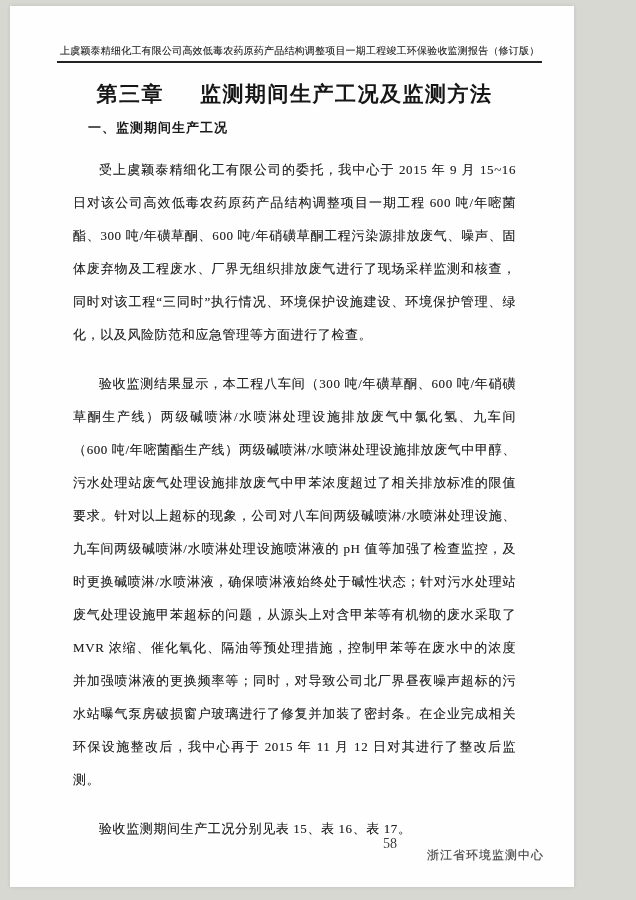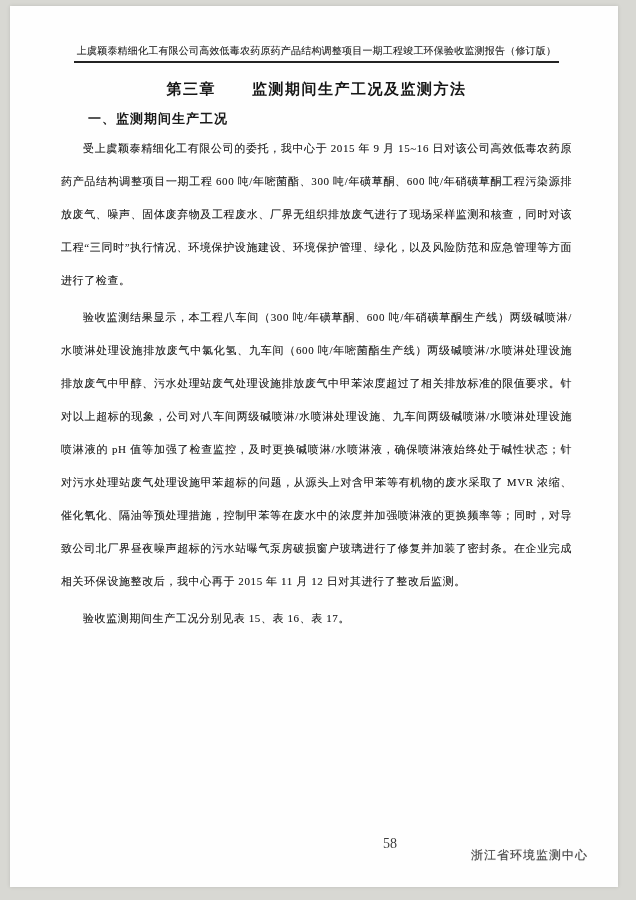--- a/index.html
+++ b/index.html
@@ -8,21 +8,21 @@
     width: 636px;
     height: 900px;
     background: #d8d8d3;
     font-family: "Liberation Serif", "DejaVu Serif", serif;
     overflow: hidden;
   }
   .page {
     position: absolute;
     left: 10px;
     top: 6px;
-    width: 608px;
+    width: 564px;
     height: 881px;
     background: #fefefe;
     box-shadow: 0 0 4px rgba(0,0,0,0.12);
     color: #1e1e1e;
     box-sizing: border-box;
     padding: 0 42px 0 47px;
   }
   .running-header {
     padding-top: 34px;
     text-align: center;
@@ -35,40 +35,40 @@
     border-bottom: 2px solid #232323;
     padding: 0 3px 3px 3px;
     text-shadow: 0 0 0.6px rgba(40,40,40,0.45);
     white-space: nowrap;
   }
   .chapter-title {
     margin: 17px 0 11px 0;
     text-align: center;
     font-family: "DejaVu Sans", "Liberation Sans", sans-serif;
     font-weight: 700;
-    font-size: 15px;
+    font-size: 21px;
     letter-spacing: 1.5px;
     color: #161616;
   }
   .chapter-gap {
     display: inline-block;
     width: 36px;
   }
   .section-heading {
     margin: 0 0 3px 0;
     padding-left: 31px;
     font-family: "DejaVu Sans", "Liberation Sans", sans-serif;
     font-weight: 700;
     font-size: 13px;
     letter-spacing: 1px;
     color: #1a1a1a;
   }
   .body-para {
-    margin: 4px;
-    font-size: 11px;
+    margin: 16px;
+    font-size: 13px;
     line-height: 33px;
     text-align: justify;
     text-indent: 2em;
     letter-spacing: 0.6px;
     color: #232323;
     text-shadow: 0 0 0.5px rgba(40,40,40,0.4);
   }
   .page-number {
     position: absolute;
     left: 373px;

